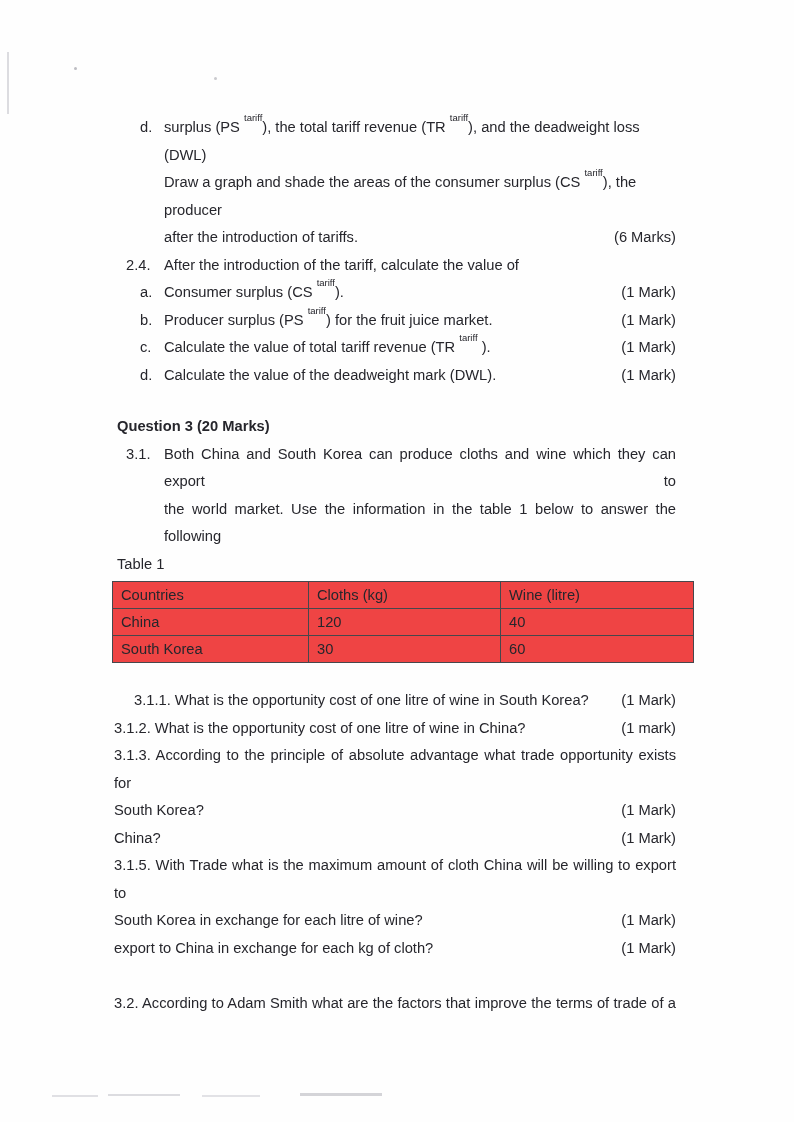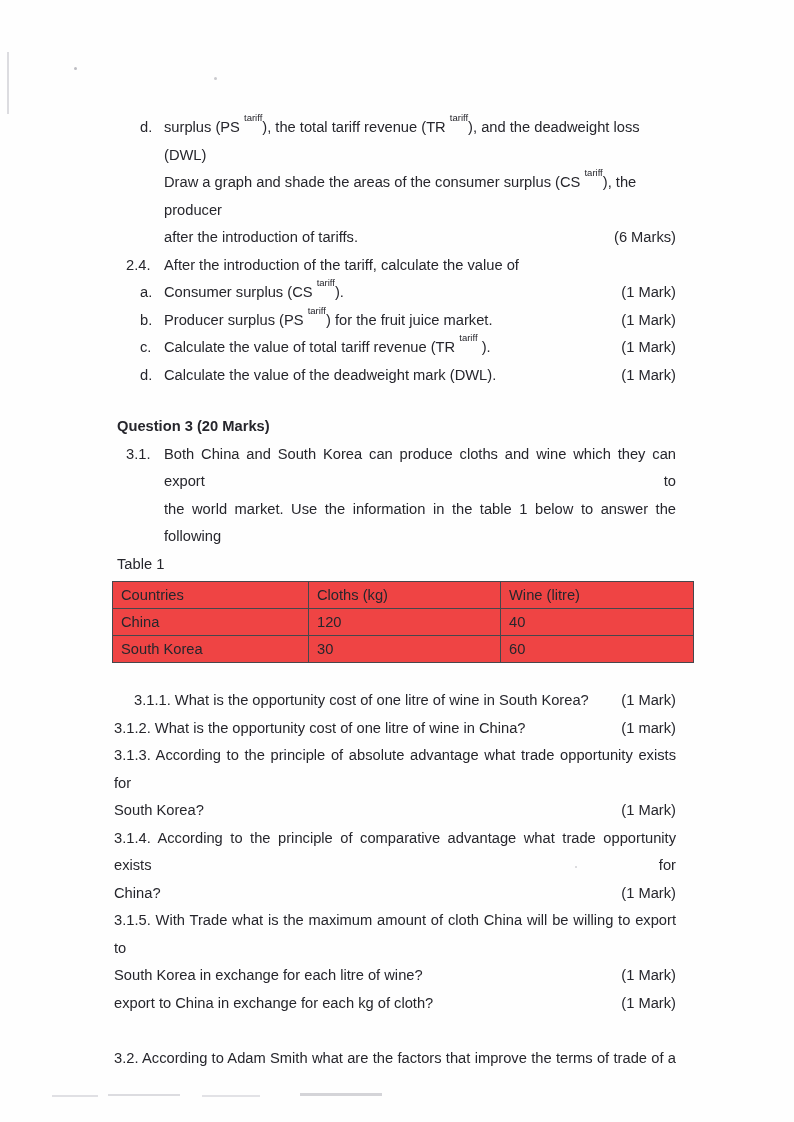--- a/index.html
+++ b/index.html
@@ -146,21 +146,20 @@
 
     <div>
       <div class="line just">3.1.3. According to the principle of absolute advantage what trade opportunity exists for</div>
       <div class="line row">
           <span class="txt">South Korea?</span>
           <span class="marks">(1 Mark)</span>
         </div>
     </div>
 
     <div>
-      <div class="line just">3.1.4. According to the principle of comparative advantage what trade opportunity exists for</div>
       <div class="line row">
           <span class="txt">China?</span>
           <span class="marks">(1 Mark)</span>
         </div>
     </div>
 
     <div>
       <div class="line just">3.1.5. With Trade what is the maximum amount of cloth China will be willing to export to</div>
       <div class="line row">
           <span class="txt">South Korea in exchange for each litre of wine?</span>

